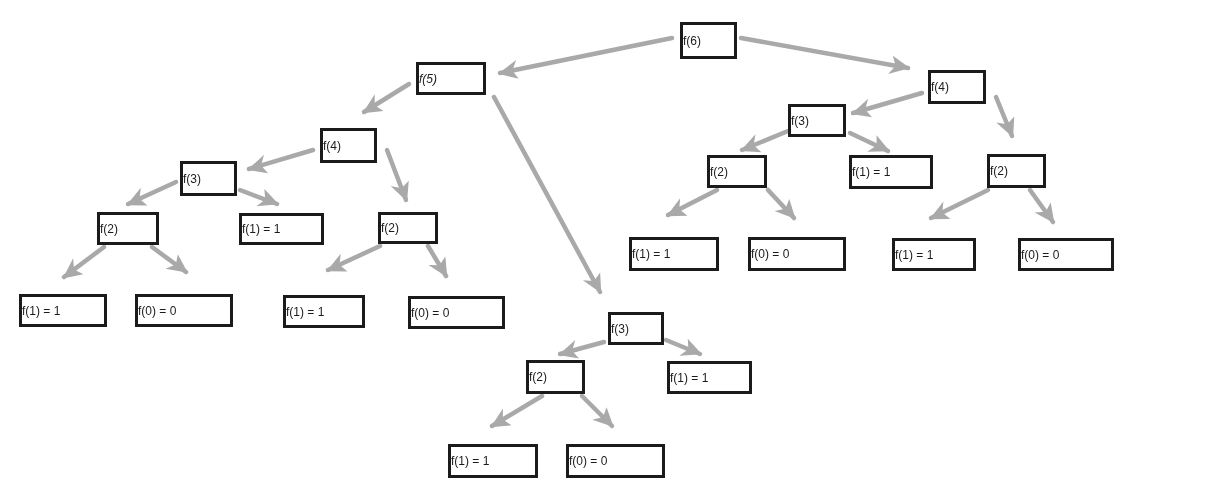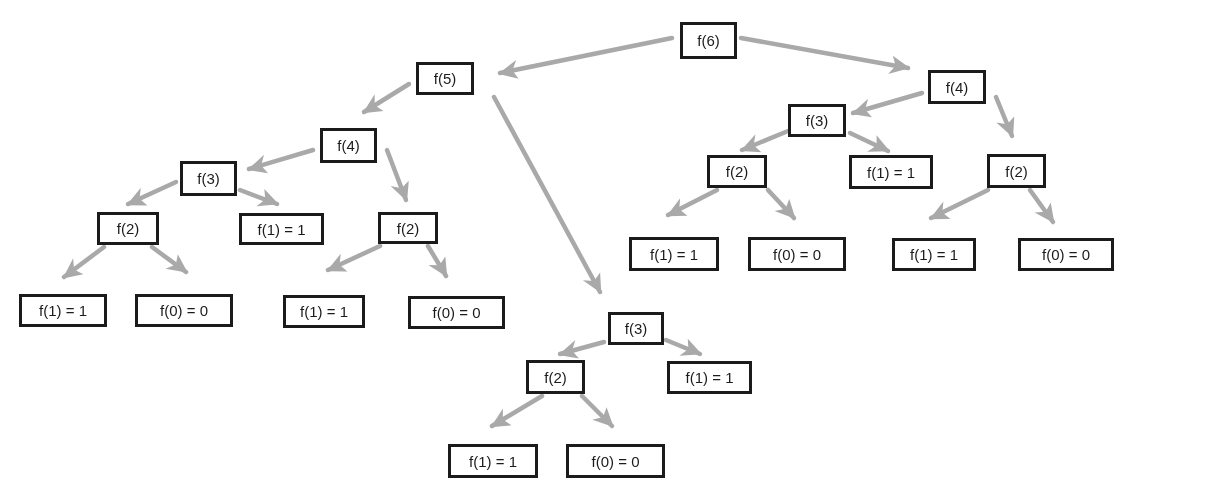--- a/index.html
+++ b/index.html
@@ -31,22 +31,22 @@
     fill: var(--arrow-color, #a9a9a9);
   }
   .node {
     position: absolute;
     box-sizing: border-box;
     border: 3px solid var(--node-border-color, #1b1b1b);
     background: var(--node-fill-color, #ffffff);
     color: var(--text-color, #1b1b1b);
     display: flex;
     align-items: center;
-    justify-content: center;
-    font-size: 15px;
+    justify-content: flex-start;
+    font-size: 12px;
     line-height: 1;
     white-space: nowrap;
   }
 </style>
 </head>
 <body>
 
 <div class="canvas">
   <svg class="edges-svg" width="1217" height="500" viewBox="0 0 1217 500" xmlns="http://www.w3.org/2000/svg">
     <defs>
@@ -78,21 +78,21 @@
         <line x1="717" y1="190" x2="668" y2="215" marker-end="url(#arrowhead)"></line>
         <line x1="768" y1="190" x2="794" y2="218" marker-end="url(#arrowhead)"></line>
         <line x1="988" y1="190" x2="931" y2="218" marker-end="url(#arrowhead)"></line>
         <line x1="1030" y1="190" x2="1053" y2="222" marker-end="url(#arrowhead)"></line>
       </g>
   </svg>
   <div>
       <div class="node" style="left: 680px; top: 22px; width: 57px; height: 37px;">
         <span>f(6)</span>
       </div>
-      <div class="node" style="left: 416px; top: 62px; width: 58px; height: 33px;">
+      <div class="node" style="left: 416px; top: 62px; width: 70px; height: 33px; font-style: italic;">
         <span>f(5)</span>
       </div>
       <div class="node" style="left: 320px; top: 128px; width: 57px; height: 35px;">
         <span>f(4)</span>
       </div>
       <div class="node" style="left: 180px; top: 161px; width: 57px; height: 35px;">
         <span>f(3)</span>
       </div>
       <div class="node" style="left: 97px; top: 212px; width: 62px; height: 33px;">
         <span>f(2)</span>

